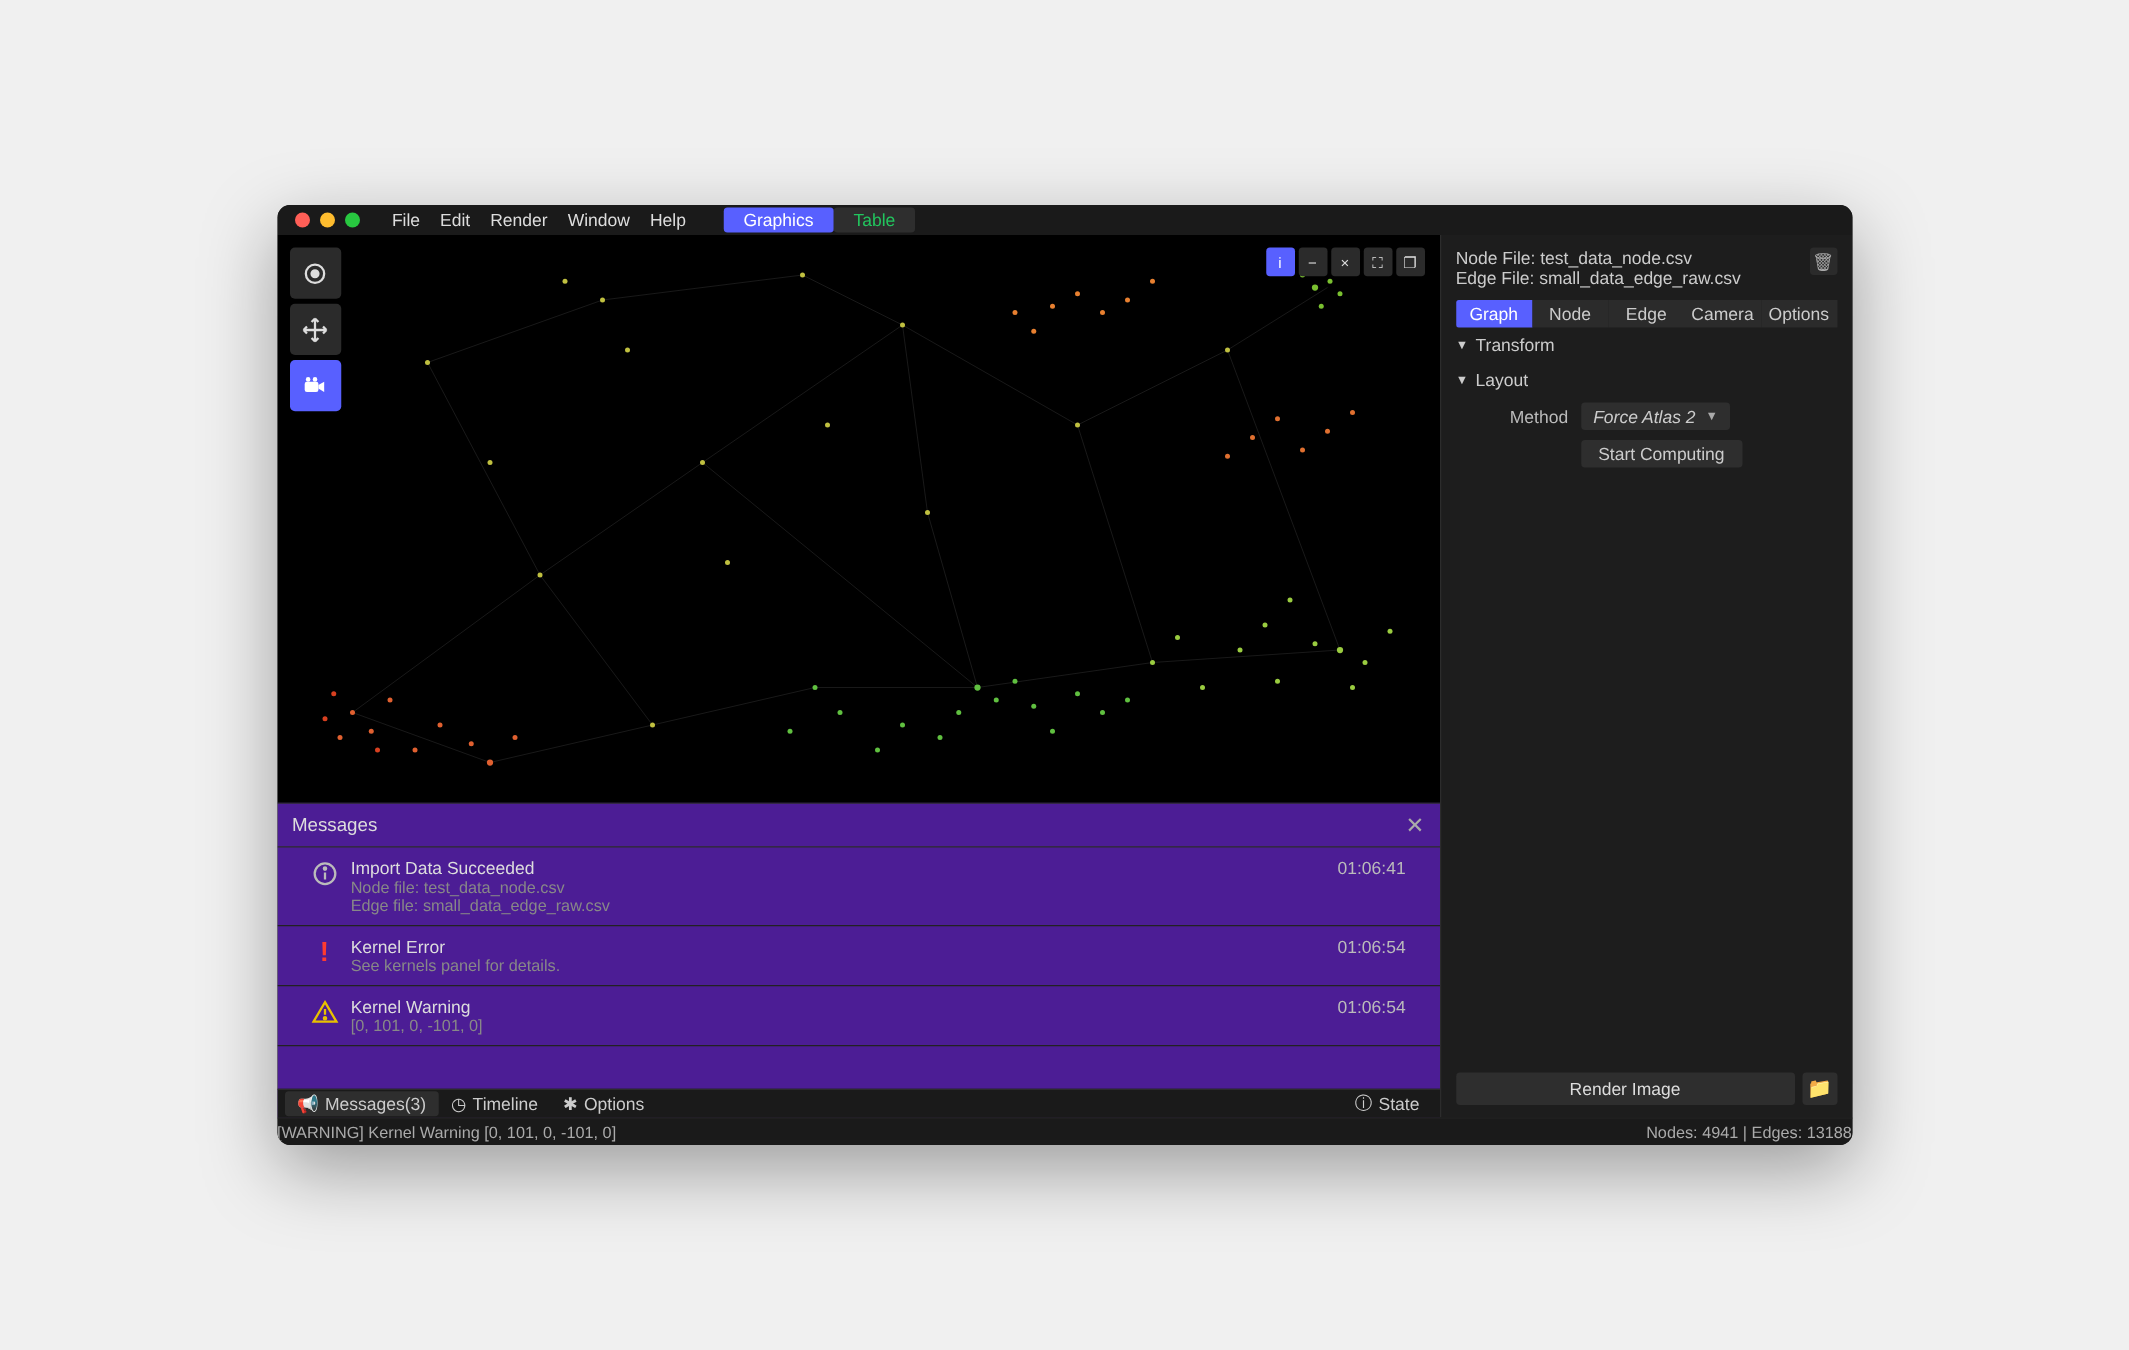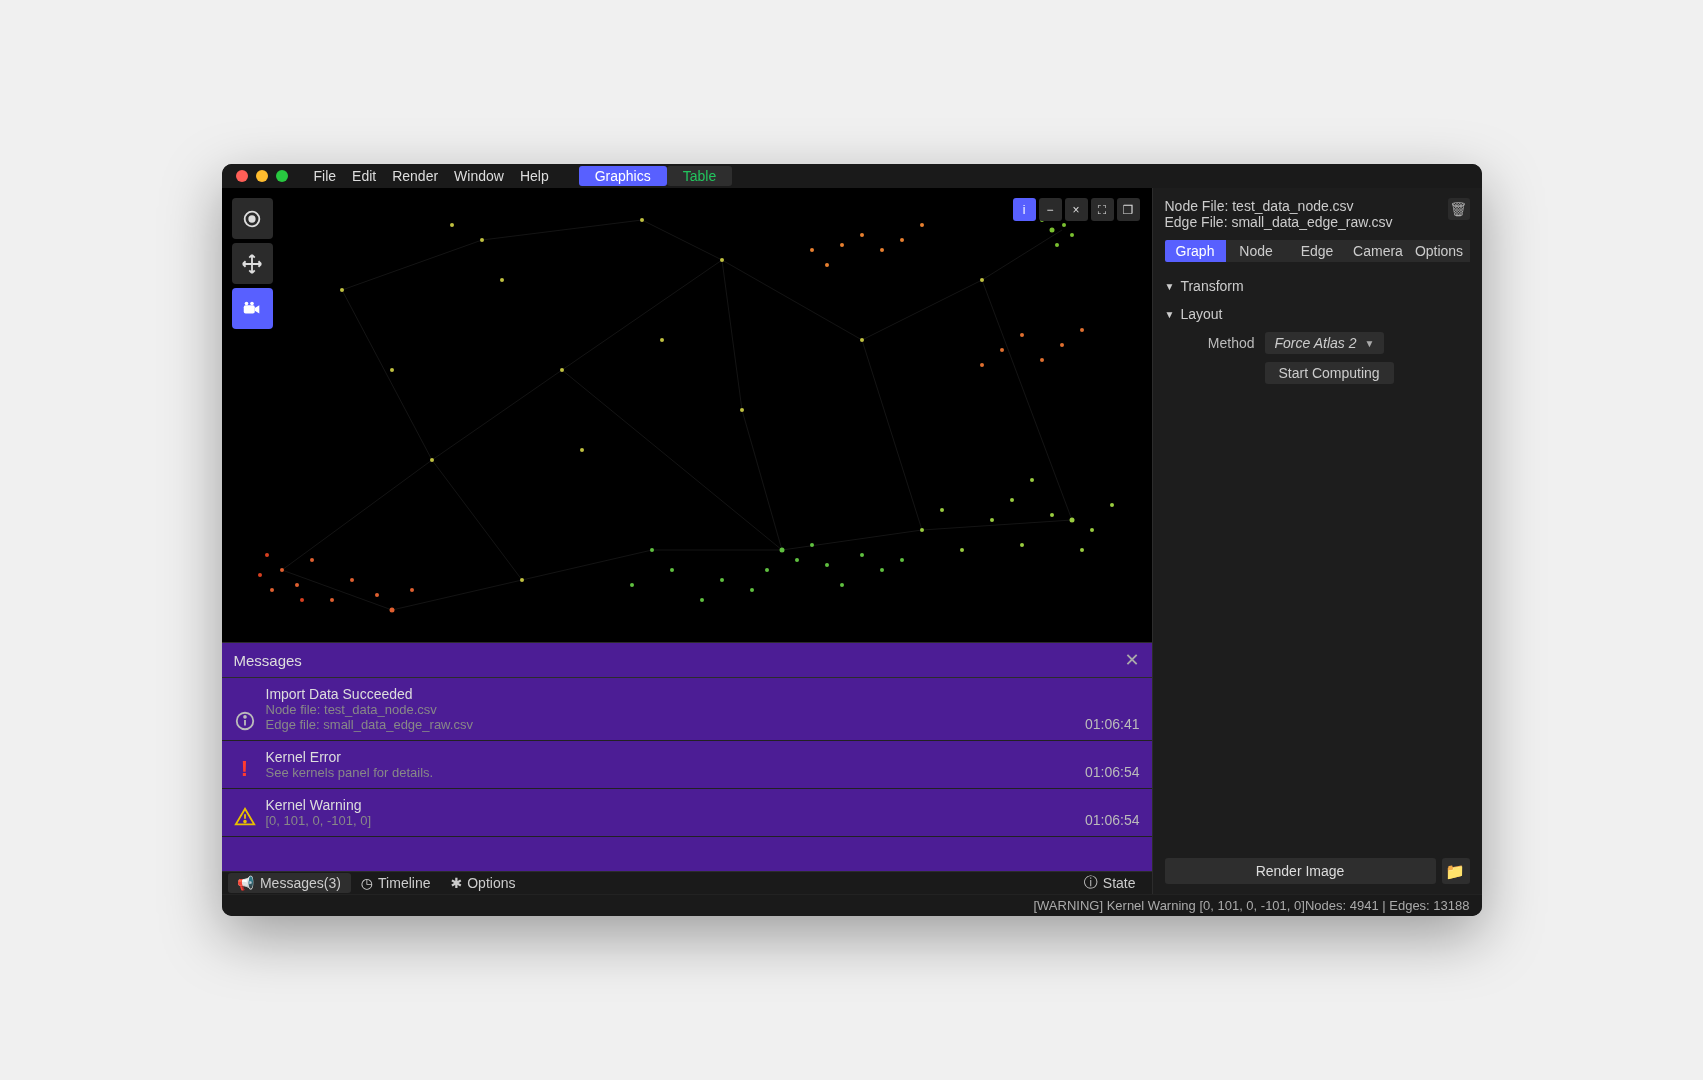--- a/index.html
+++ b/index.html
@@ -31,41 +31,41 @@
 .tool-btn.active { background: #5860ff; color: #fff; }
 .toolbox-right { position: absolute; top: 10px; right: 12px; display: flex; gap: 3px; }
 .mini-btn { width: 23px; height: 23px; background: #2b2b2b; border-radius: 3px; display: flex; align-items: center; justify-content: center; color: #ddd; cursor: pointer; font-size: 12px; }
 .mini-btn.active { background: #5860ff; color: #fff; }
 .graph-svg { position: absolute; inset: 0; width: 100%; height: 100%; }
 
 
 .messages-panel { background: #4c1d95; border-top: 1px solid #2c2c2c; display: flex; flex-direction: column; height: 252px; }
 .messages-header { display: flex; align-items: center; justify-content: space-between; padding: 6px 12px; border-bottom: 1px solid #2c2c2c; color: #ddd; font-size: 15px; }
 .close-x { cursor: pointer; color: #aaa; font-size: 18px; }
-.message-row { display: flex; align-items: flex-end; gap: 10px; padding: 8px 12px; border-bottom: 1px solid #222; }
+.message-row { display: flex; align-items: flex-start; gap: 10px; padding: 8px 27px; border-bottom: 1px solid #222; }
 .msg-icon { width: 22px; height: 22px; flex-shrink: 0; display: flex; align-items: center; justify-content: center; margin-top: 2px; }
 .msg-body { flex: 1; }
 .msg-title { color: #ddd; font-size: 14px; }
 .msg-detail { color: #888; font-size: 13px; }
 .msg-time { color: #bbb; font-size: 14px; }
 
 
 .bottom-tabs { display: flex; align-items: center; border-top: 1px solid #2c2c2c; background: #1a1a1a; padding: 0 6px; }
 .btab { padding: 2px 10px; color: #ccc; font-size: 14px; cursor: pointer; display: flex; align-items: center; gap: 5px; border-radius: 3px; }
 .btab.active { background: #2e2e2e; }
 .btab-spacer { flex: 1; }
-.statusbar { display: flex; align-items: center; justify-content: flex-end; padding: 3px 12px; background: #1a1a1a; color: #aaa; font-size: 13px; border-top: 1px solid #222; }
+.statusbar { display: flex; align-items: center; justify-content: space-between; padding: 3px 0; background: #1a1a1a; color: #aaa; font-size: 13px; border-top: 1px solid #222; }
 
 
 .right-top { padding: 10px 12px; display: flex; justify-content: space-between; align-items: flex-start; color: #ccc; font-size: 14px; }
 .right-top .trash { color: #aaa; cursor: pointer; background:#2b2b2b; width:22px; height:22px; border-radius:3px; display:flex; align-items:center; justify-content:center; }
 .right-tabs { display: flex; padding: 0 12px; gap: 0; }
 .rtab { flex: 1; text-align: center; padding: 3px 0; color: #ccc; font-size: 14px; cursor: pointer; background:#2b2b2b; }
 .rtab.active { background: #5860ff; color: #fff; border-radius: 2px 0 0 2px; }
-.right-content { padding: 10px 12px; color: #ccc; font-size: 14px; }
+.right-content { padding: 0 12px; color: #ccc; font-size: 14px; }
 .section-head { display: flex; align-items: center; gap: 6px; padding: 6px 0; cursor: pointer; }
 .section-head::before { content: "▼"; font-size: 10px; }
 .prop-row { display: flex; align-items: center; gap: 10px; padding: 4px 0 4px 20px; }
 .prop-label { flex: 0 0 70px; text-align: right; color: #bbb; }
 .dropdown { background: #2e2e2e; padding: 3px 10px; border-radius: 3px; display: flex; align-items: center; gap: 8px; cursor: pointer; font-style: italic; }
 .dropdown::after { content: "▼"; font-size: 10px; color: #aaa; }
 .sbtn { background: #2e2e2e; padding: 3px 14px; border-radius: 3px; cursor: pointer; }
 .right-footer { margin-top: auto; padding: 10px 12px; display: flex; gap: 6px; }
 .render-btn { flex: 1; background: #2e2e2e; color: #ddd; text-align: center; padding: 5px 0; border-radius: 3px; cursor: pointer; font-size:14px;}
 .folder-btn { width: 28px; background: #2e2e2e; border-radius: 3px; display: flex; align-items: center; justify-content: center; cursor: pointer; color:#ddd; }

